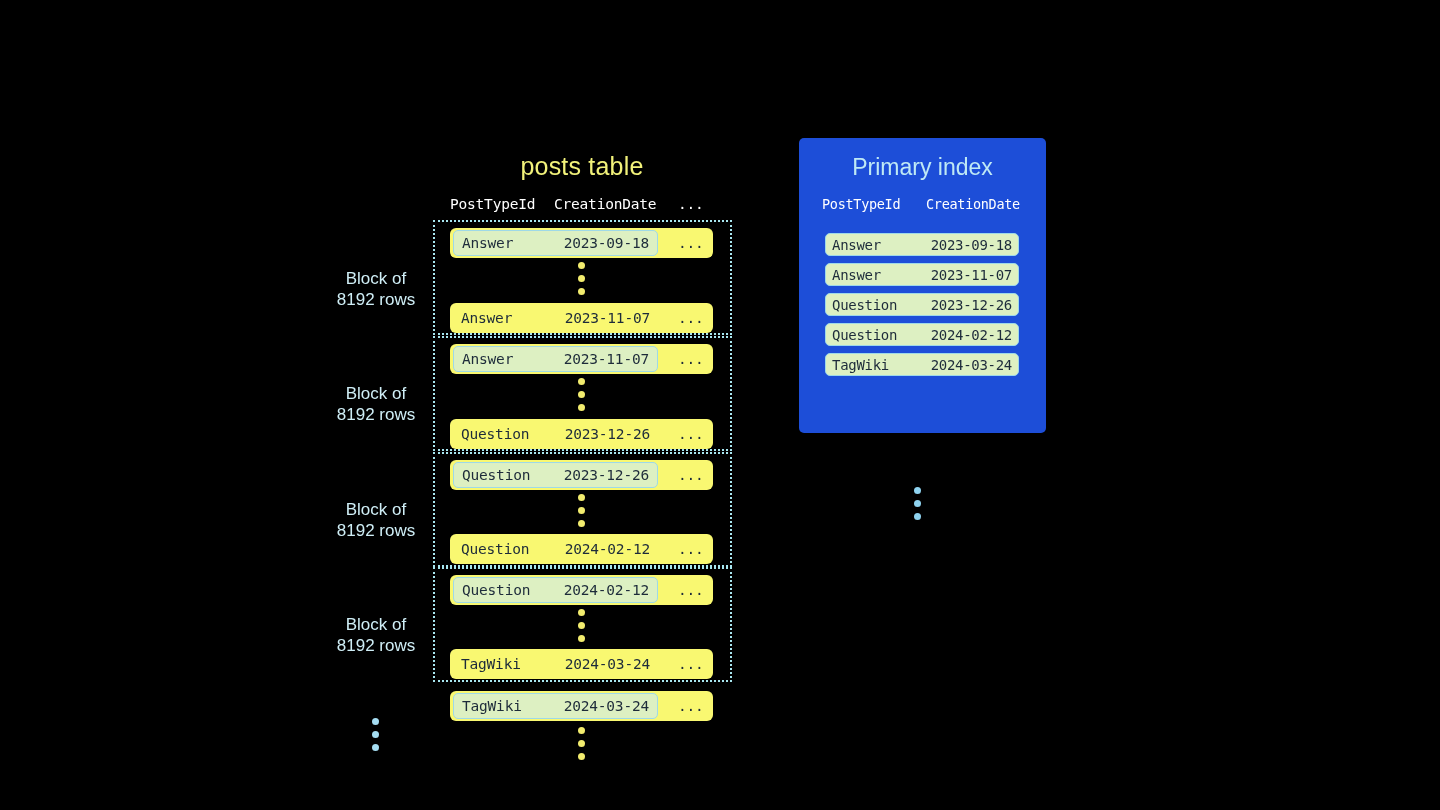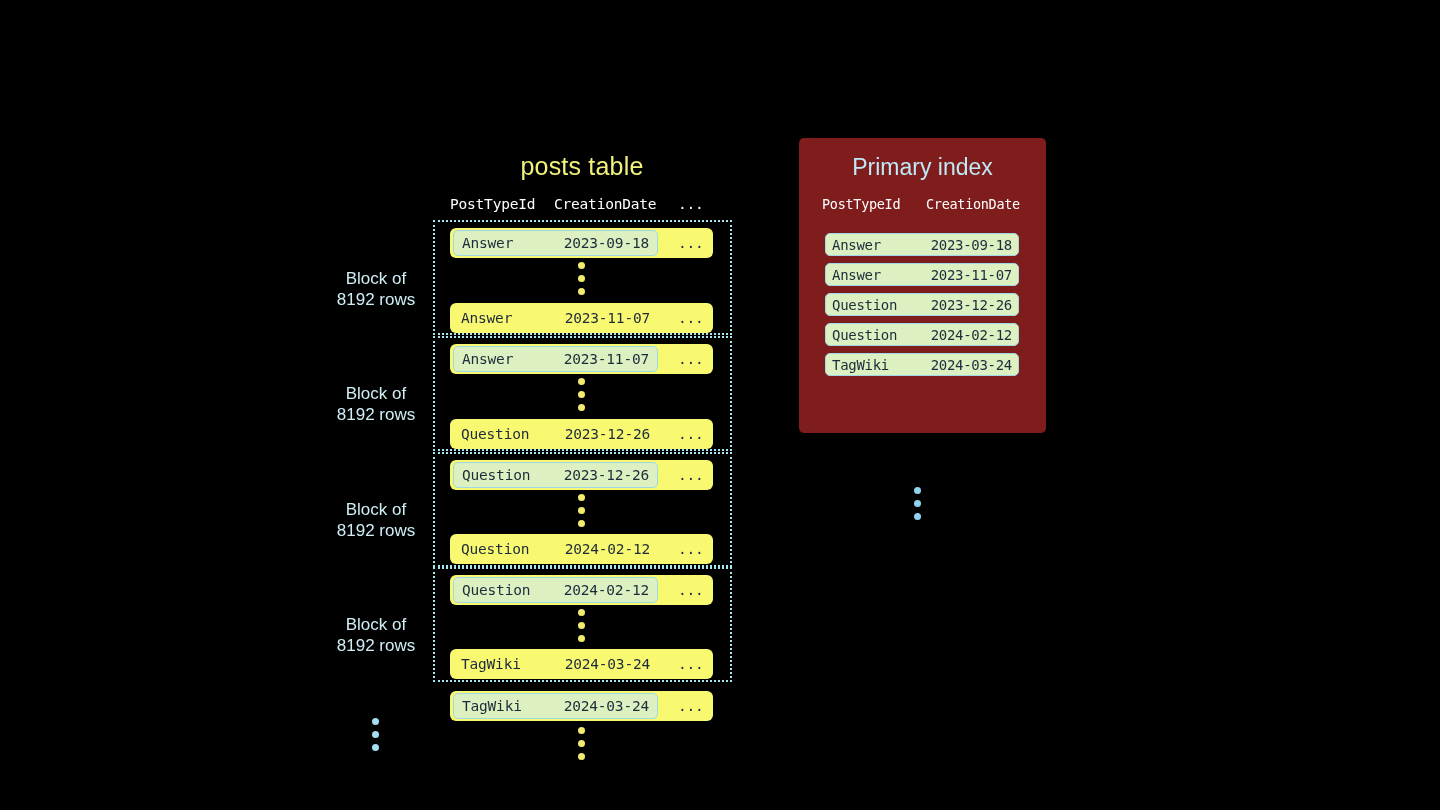--- a/index.html
+++ b/index.html
@@ -141,21 +141,21 @@
   .vdots.cyan i { background: #a5ddf2; }
 
   
 
   #primary-index-panel {
     position: absolute;
     left: 799px;
     top: 108px;
     width: 247px;
     height: 295px;
-    background: #7f1d1d;
+    background: #1d4ed8;
     border-radius: 5px;
   }
 
   #primary-index-title {
     position: absolute;
     left: 0;
     top: 16px;
     width: 247px;
     text-align: center;
     font-family: "Liberation Sans", sans-serif;

